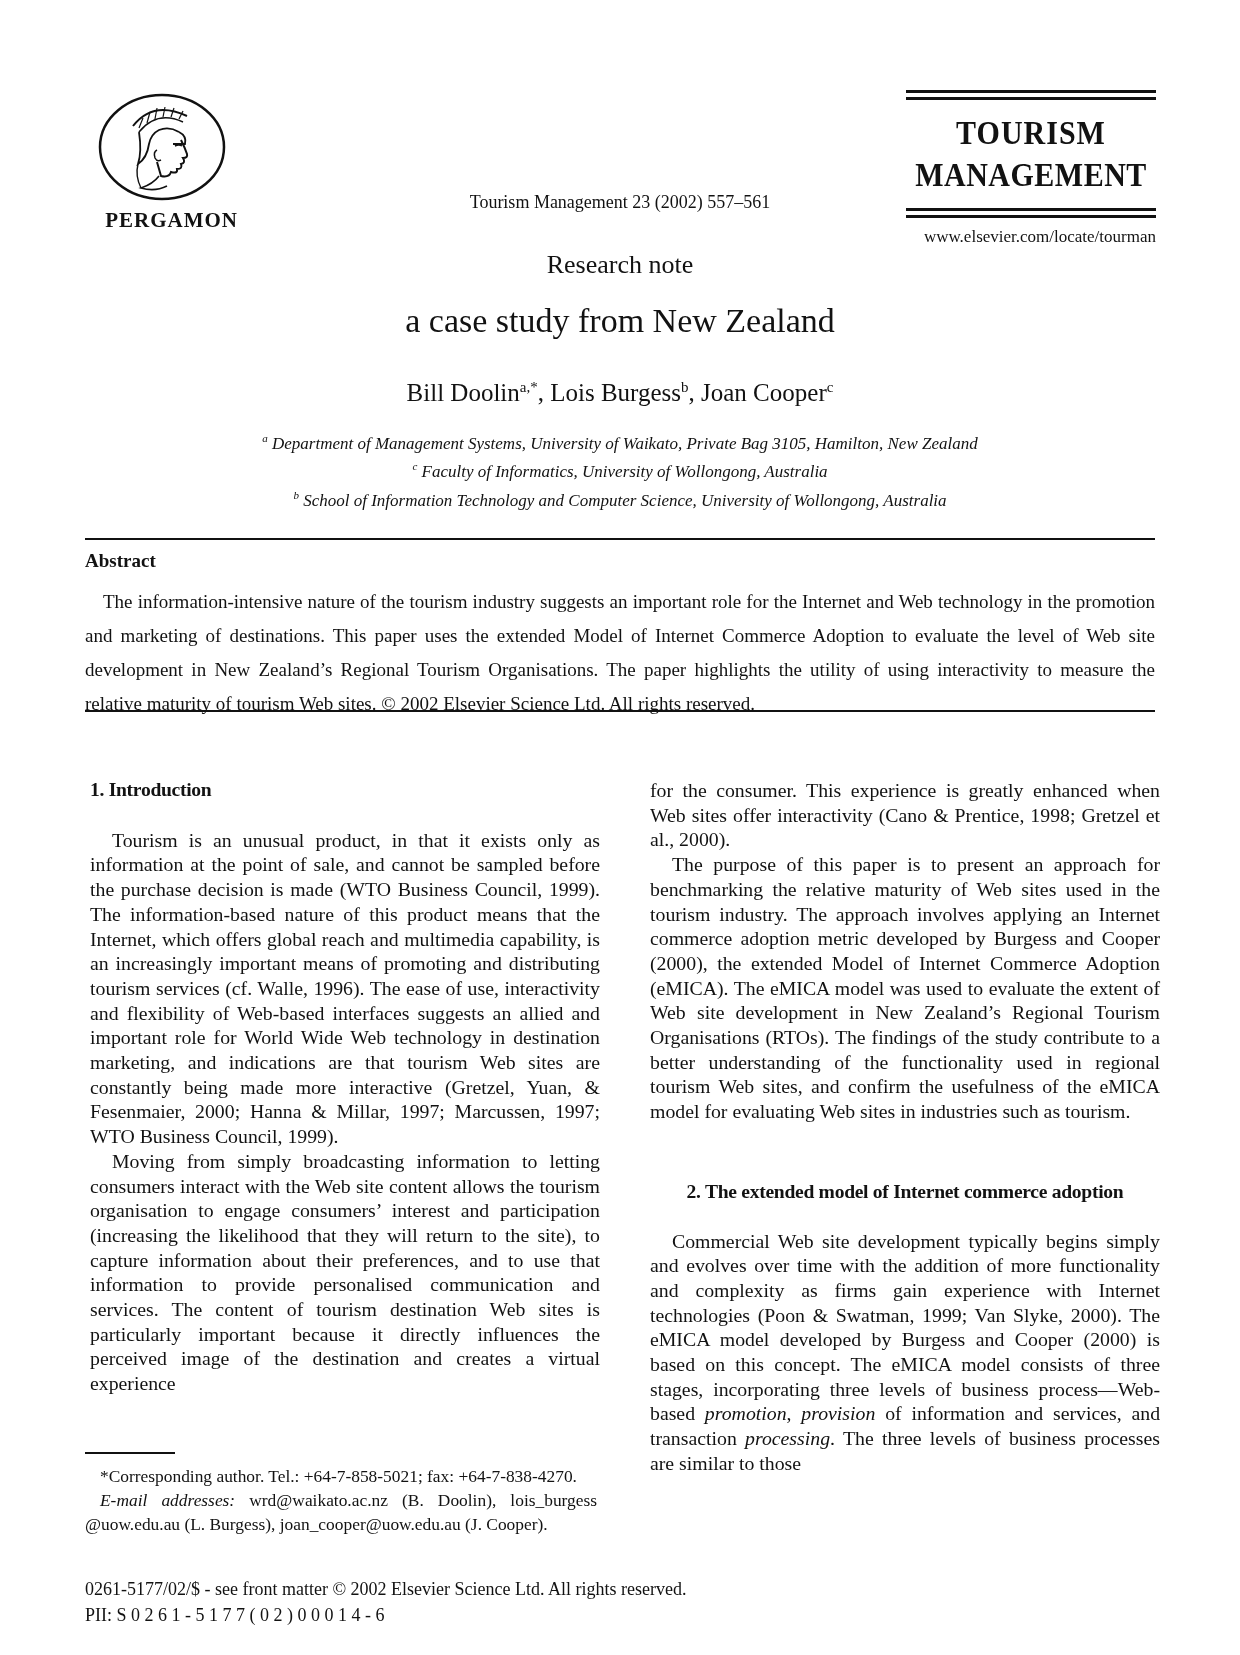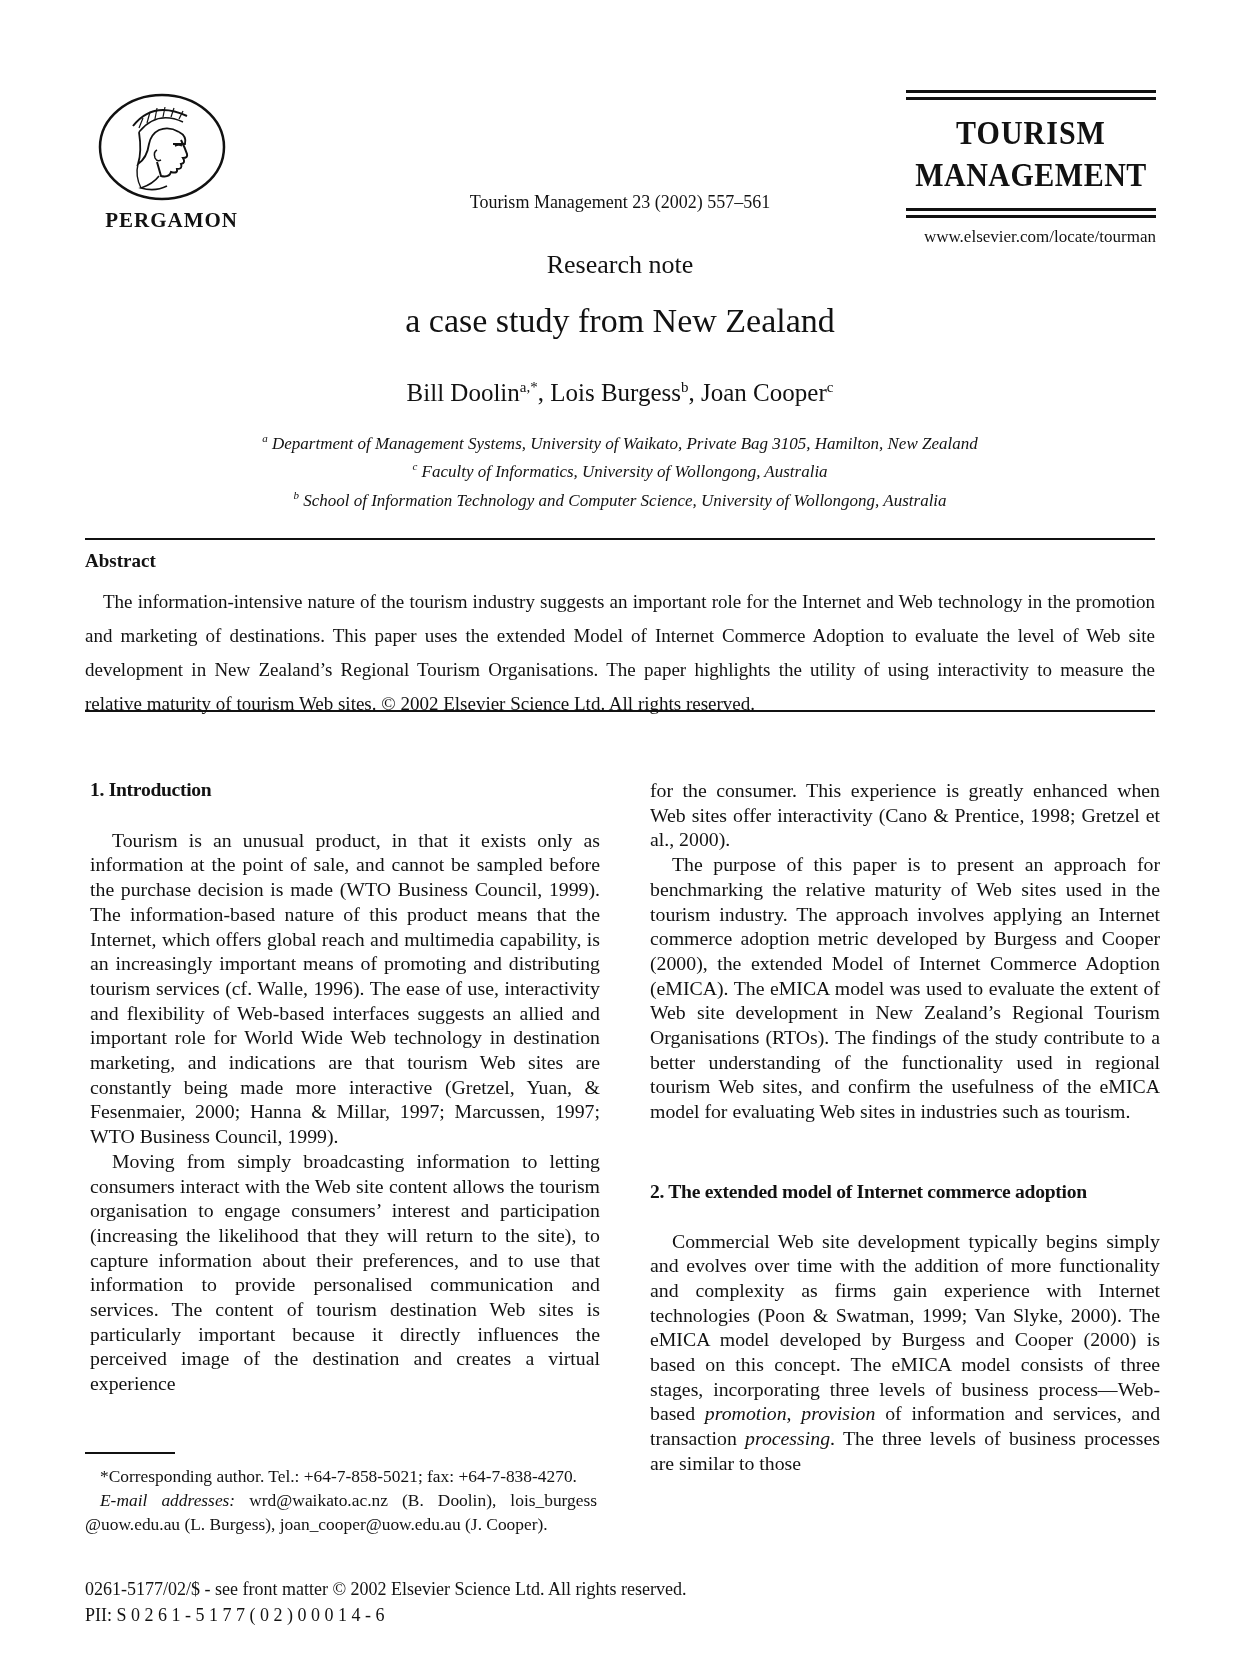--- a/index.html
+++ b/index.html
@@ -44,21 +44,21 @@
   .rule-1 { top:538px; }
   .rule-2 { top:710px; }
   .abstract { position:absolute; left:85px; top:550px; width:1070px; }
   .abstract h3 { font-size:19px; margin:0; }
   .abstract p { margin:13px 0 0 0; font-size:19px; line-height:34px; text-align:justify; text-indent:18px; }
 
   
   .columns { position:absolute; left:83px; top:778px; width:1070px; display:flex; gap:50px;margin-left:7px; }
   .col { width:510px; font-size:19.8px; line-height:24.7px; text-align:justify; }
   .col h2 { font-size:19.6px; font-weight:bold; margin:0 0 25px 0; text-align:left; white-space:nowrap; letter-spacing:-0.3px; }
-  .col h2.second { margin:56px 0 24px 0; }
+  .col h2.second { margin:56px 0 24px 0;text-align:center; }
   .col p { margin:0; text-indent:22px; }
   .col p.no-indent { text-indent:0; }
   .it { font-style:italic; }
 
   
   .footnote { position:absolute; left:85px; top:1452px; width:512px; font-size:17.4px; line-height:24px; text-align:justify; }
   .fn-rule { width:90px; border-top:2px solid #111; margin-bottom:10px; }
   .footnote p { margin:0; text-indent:15px; }
 
   

